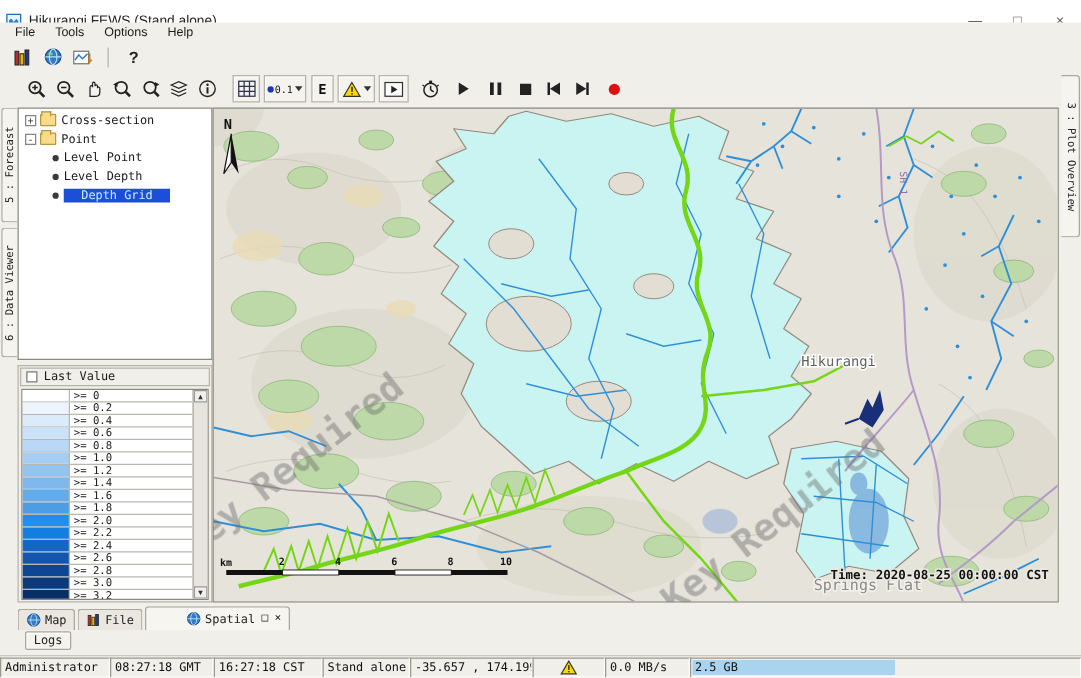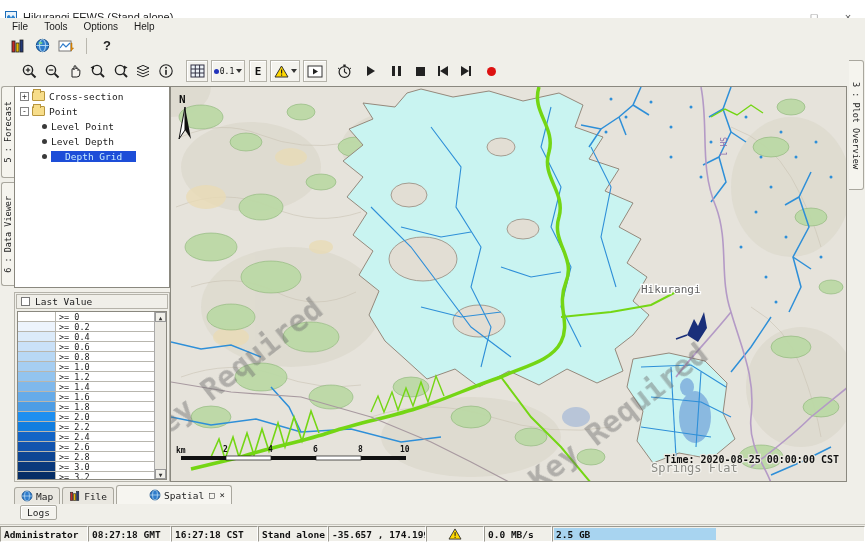--- a/index.html
+++ b/index.html
@@ -84,21 +84,21 @@
 
   
   .bottom-tabs { position:absolute; left:14px; top:484px; height:20px; display:flex; align-items:flex-end; gap:2px; font-family:"DejaVu Sans Mono", monospace; }
   .btab { display:flex; align-items:center; gap:3px; height:17px; padding:0 6px; border:1px solid #a9a79e; border-bottom:none; border-radius:3px 3px 0 0; background:#e9e7e0; font-size:9.5px; color:#222; }
   .btab.active { height:19px; background:#f6f5f0;padding-left:32px; }
   .mini-ctl { font-size:9px; color:#222; margin-left:2px; }
   .logs-row { position:absolute; left:14px; top:505px; height:18px; }
   .logs-btn { display:inline-flex; align-items:center; height:15px; margin-left:6px; padding:0 6px; border:1px solid #a9a79e; border-radius:2px; background:#f4f3ee; box-shadow:inset 1px 1px 0 #fff; font-family:"DejaVu Sans Mono", monospace; font-size:9.5px; color:#222; }
 
   
-  .statusbar { position:absolute; left:0; top:524px; width:865px; height:18px; background:#f0efe9; border-top:1px solid #c9c7bf; display:flex; font-family:"DejaVu Sans Mono", monospace; font-size:9.5px;font-weight:bold; }
+  .statusbar { position:absolute; left:0; top:524px; width:865px; height:18px; background:#f0efe9; border-top:1px solid #c9c7bf; display:flex; font-family:"DejaVu Sans Mono", monospace; font-size:9.5px; }
   .sb-cell { height:16px; margin-top:1px; border:1px solid; border-color:#9a988f #ffffff #ffffff #9a988f; display:flex; align-items:center; padding:0 3px; white-space:nowrap; overflow:hidden; color:#111; position:relative; }
   .sb-fill { position:absolute; left:1px; top:1px; bottom:1px; width:52%; background:#a8d4f0; }
   .sb-text { position:relative; }
 
   svg text { font-family:"DejaVu Sans Mono", monospace; }
 </style>
 </head>
 <body>
 
 <div class="titlebar">

